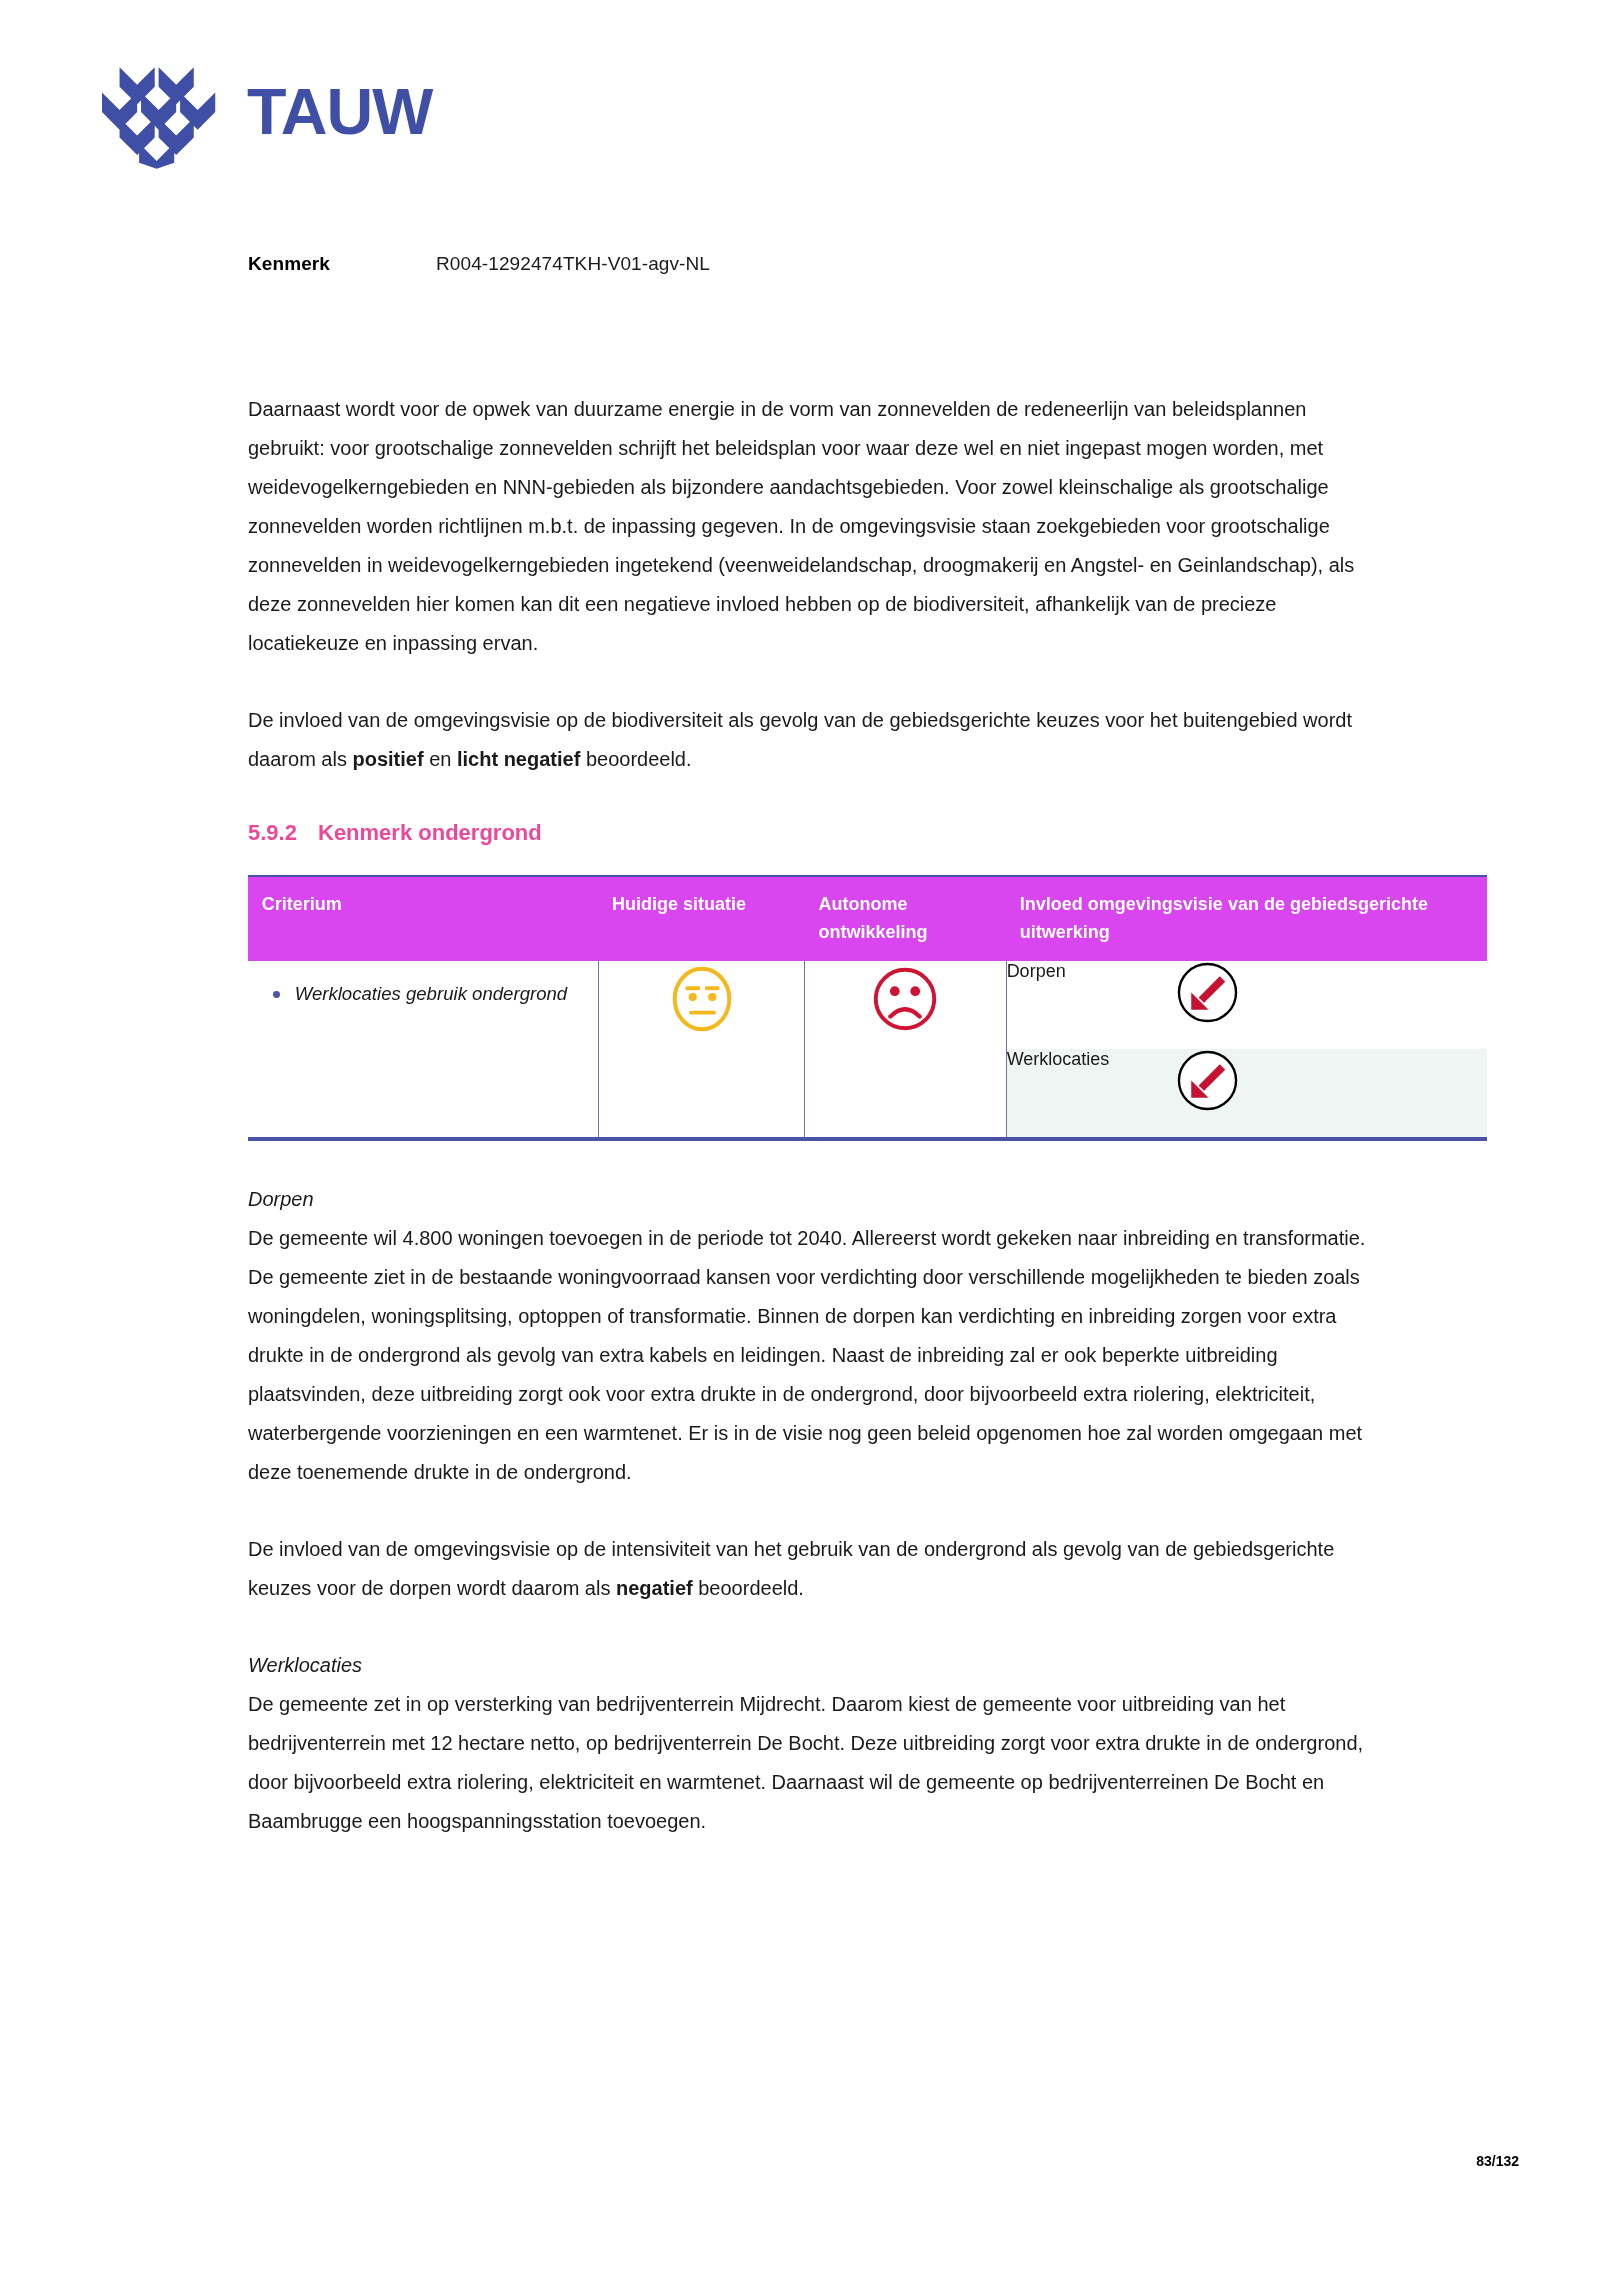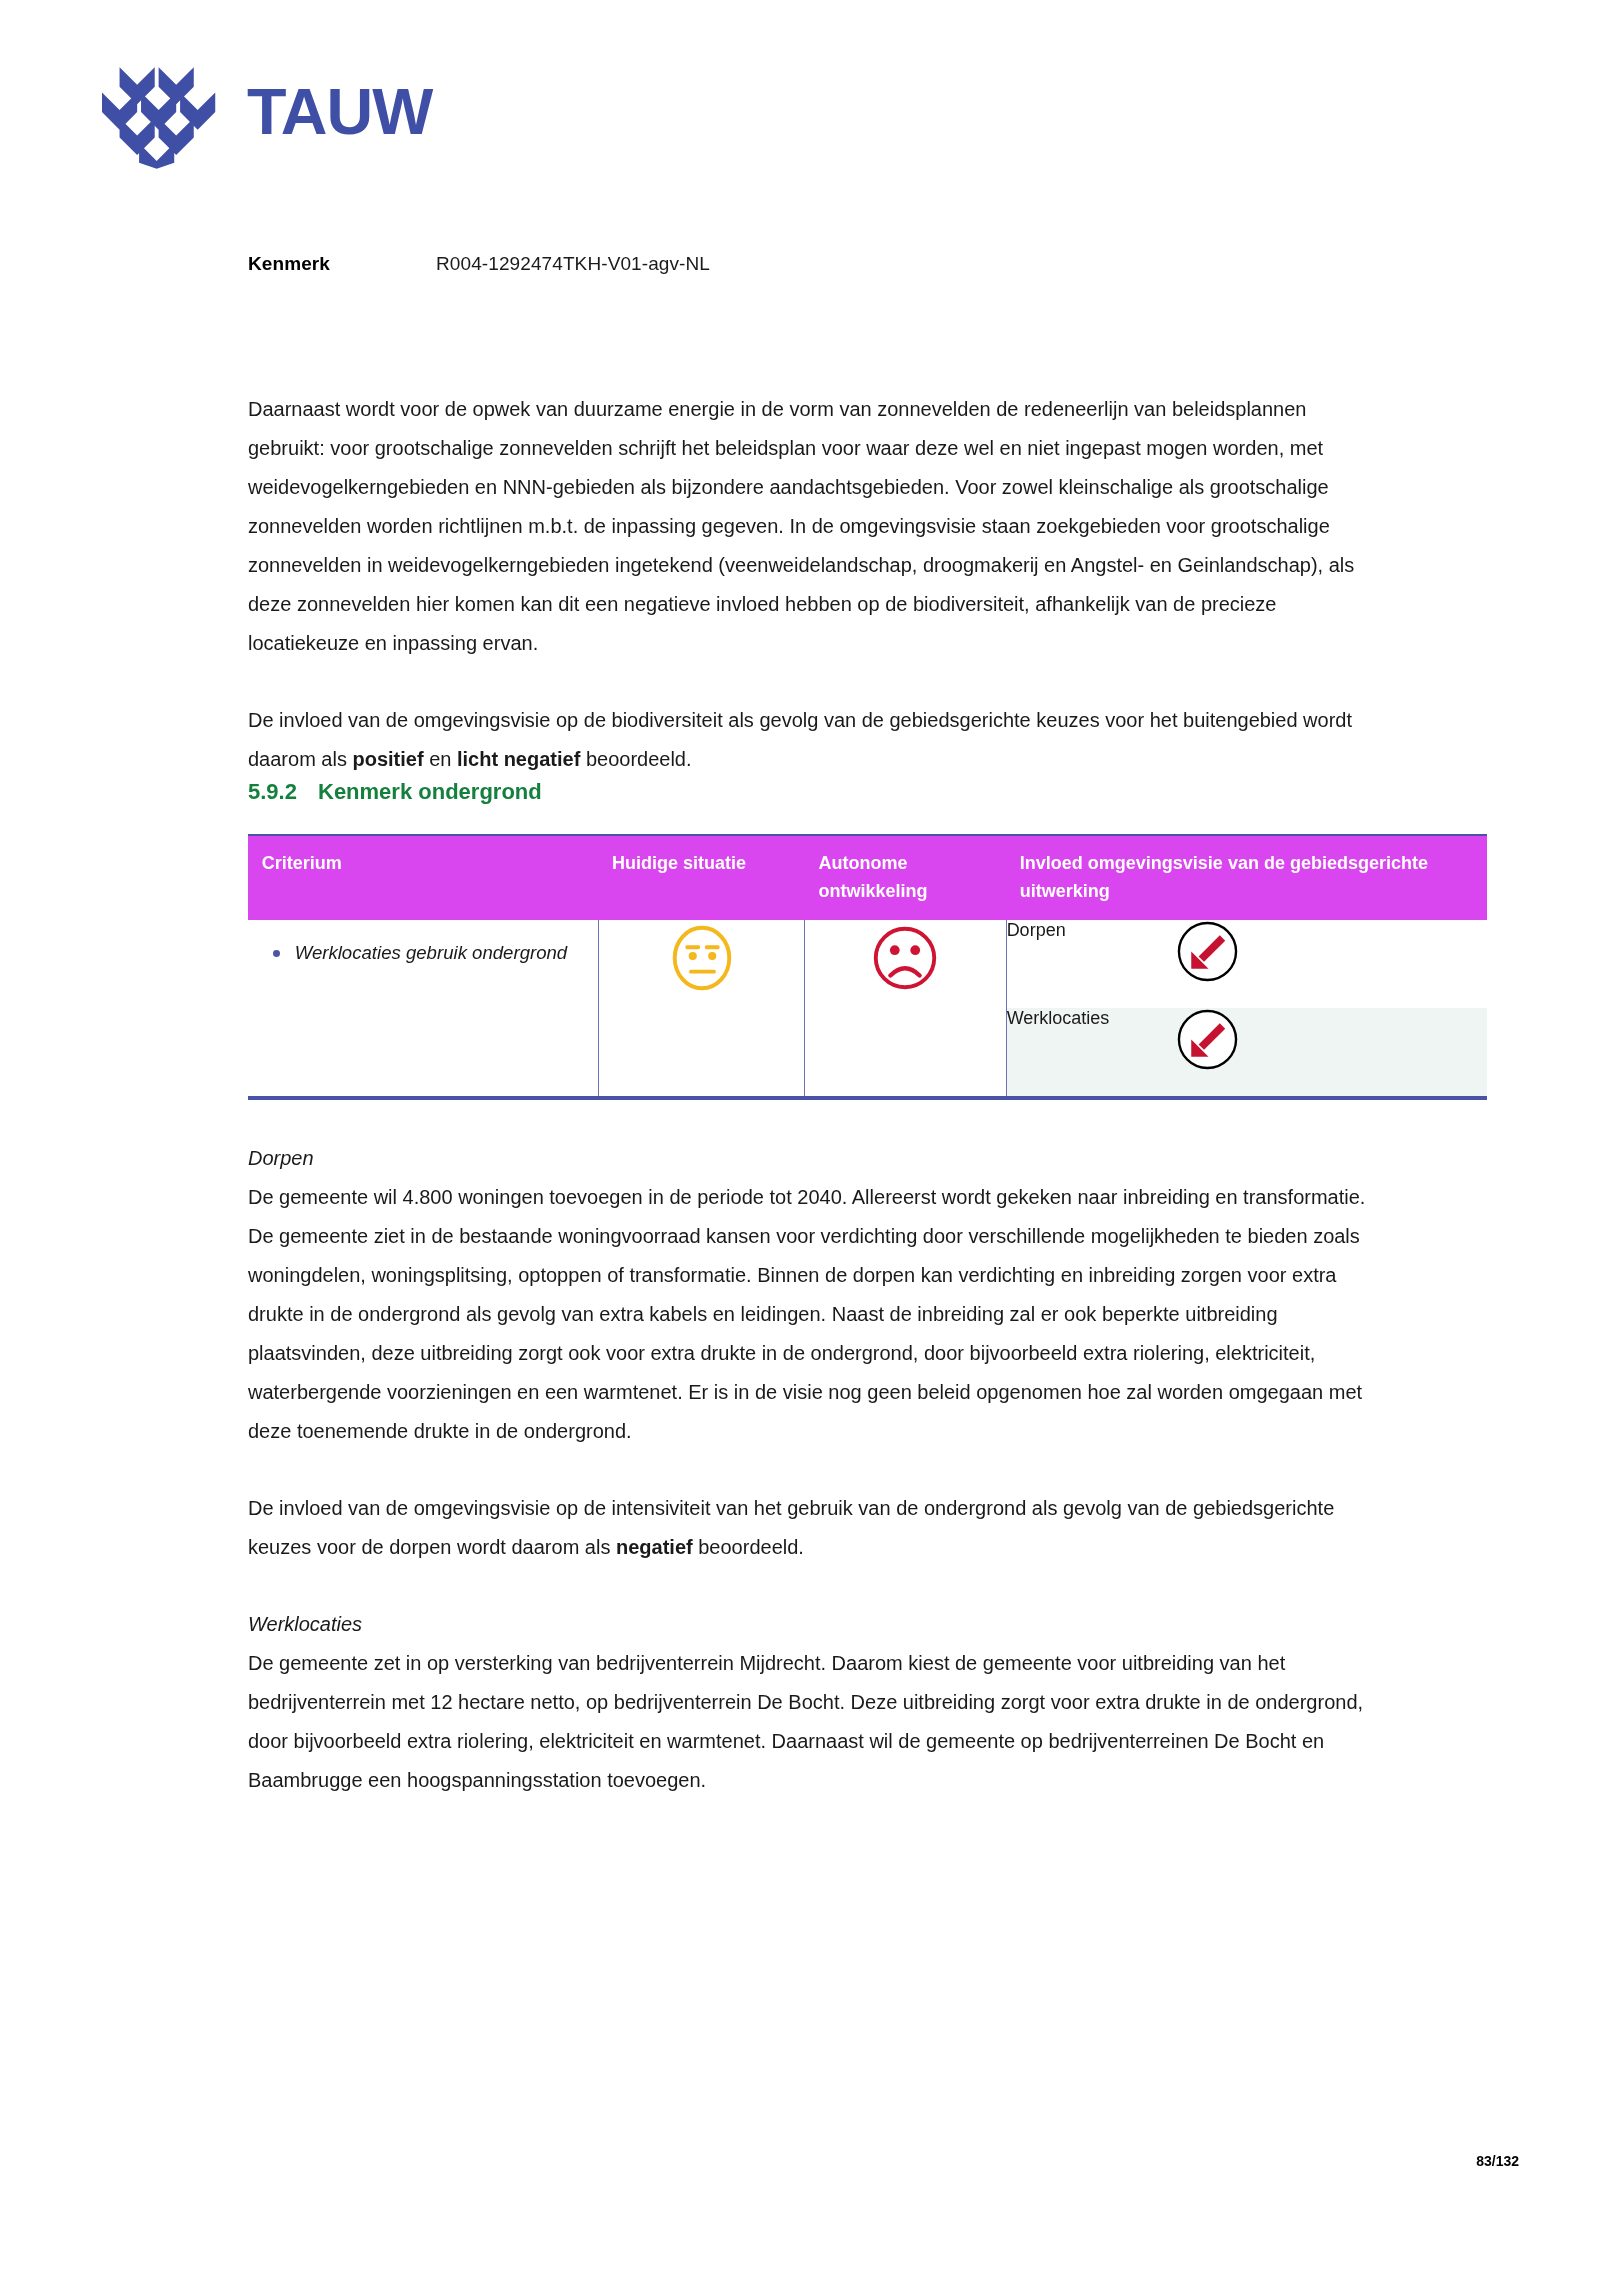--- a/index.html
+++ b/index.html
@@ -78,23 +78,24 @@
   }
   .gap-para { height: 38px; }
 
   .it { font-style: italic; }
   .bold { font-weight: bold; }
 
   
   .section-heading {
     display: flex;
     align-items: baseline;
-    color: #15803d;
+    color: #ec4899;
     font-weight: bold;
     font-size: 22px;
+    margin-top: 41px;
     margin-bottom: 29px;
   }
   .section-num { width: 70px; display: inline-block; }
 
   
   .eval-table {
     width: 1130px;
     border-collapse: collapse;
     table-layout: fixed;
     border-top: 2.9px solid #4a52a8;

